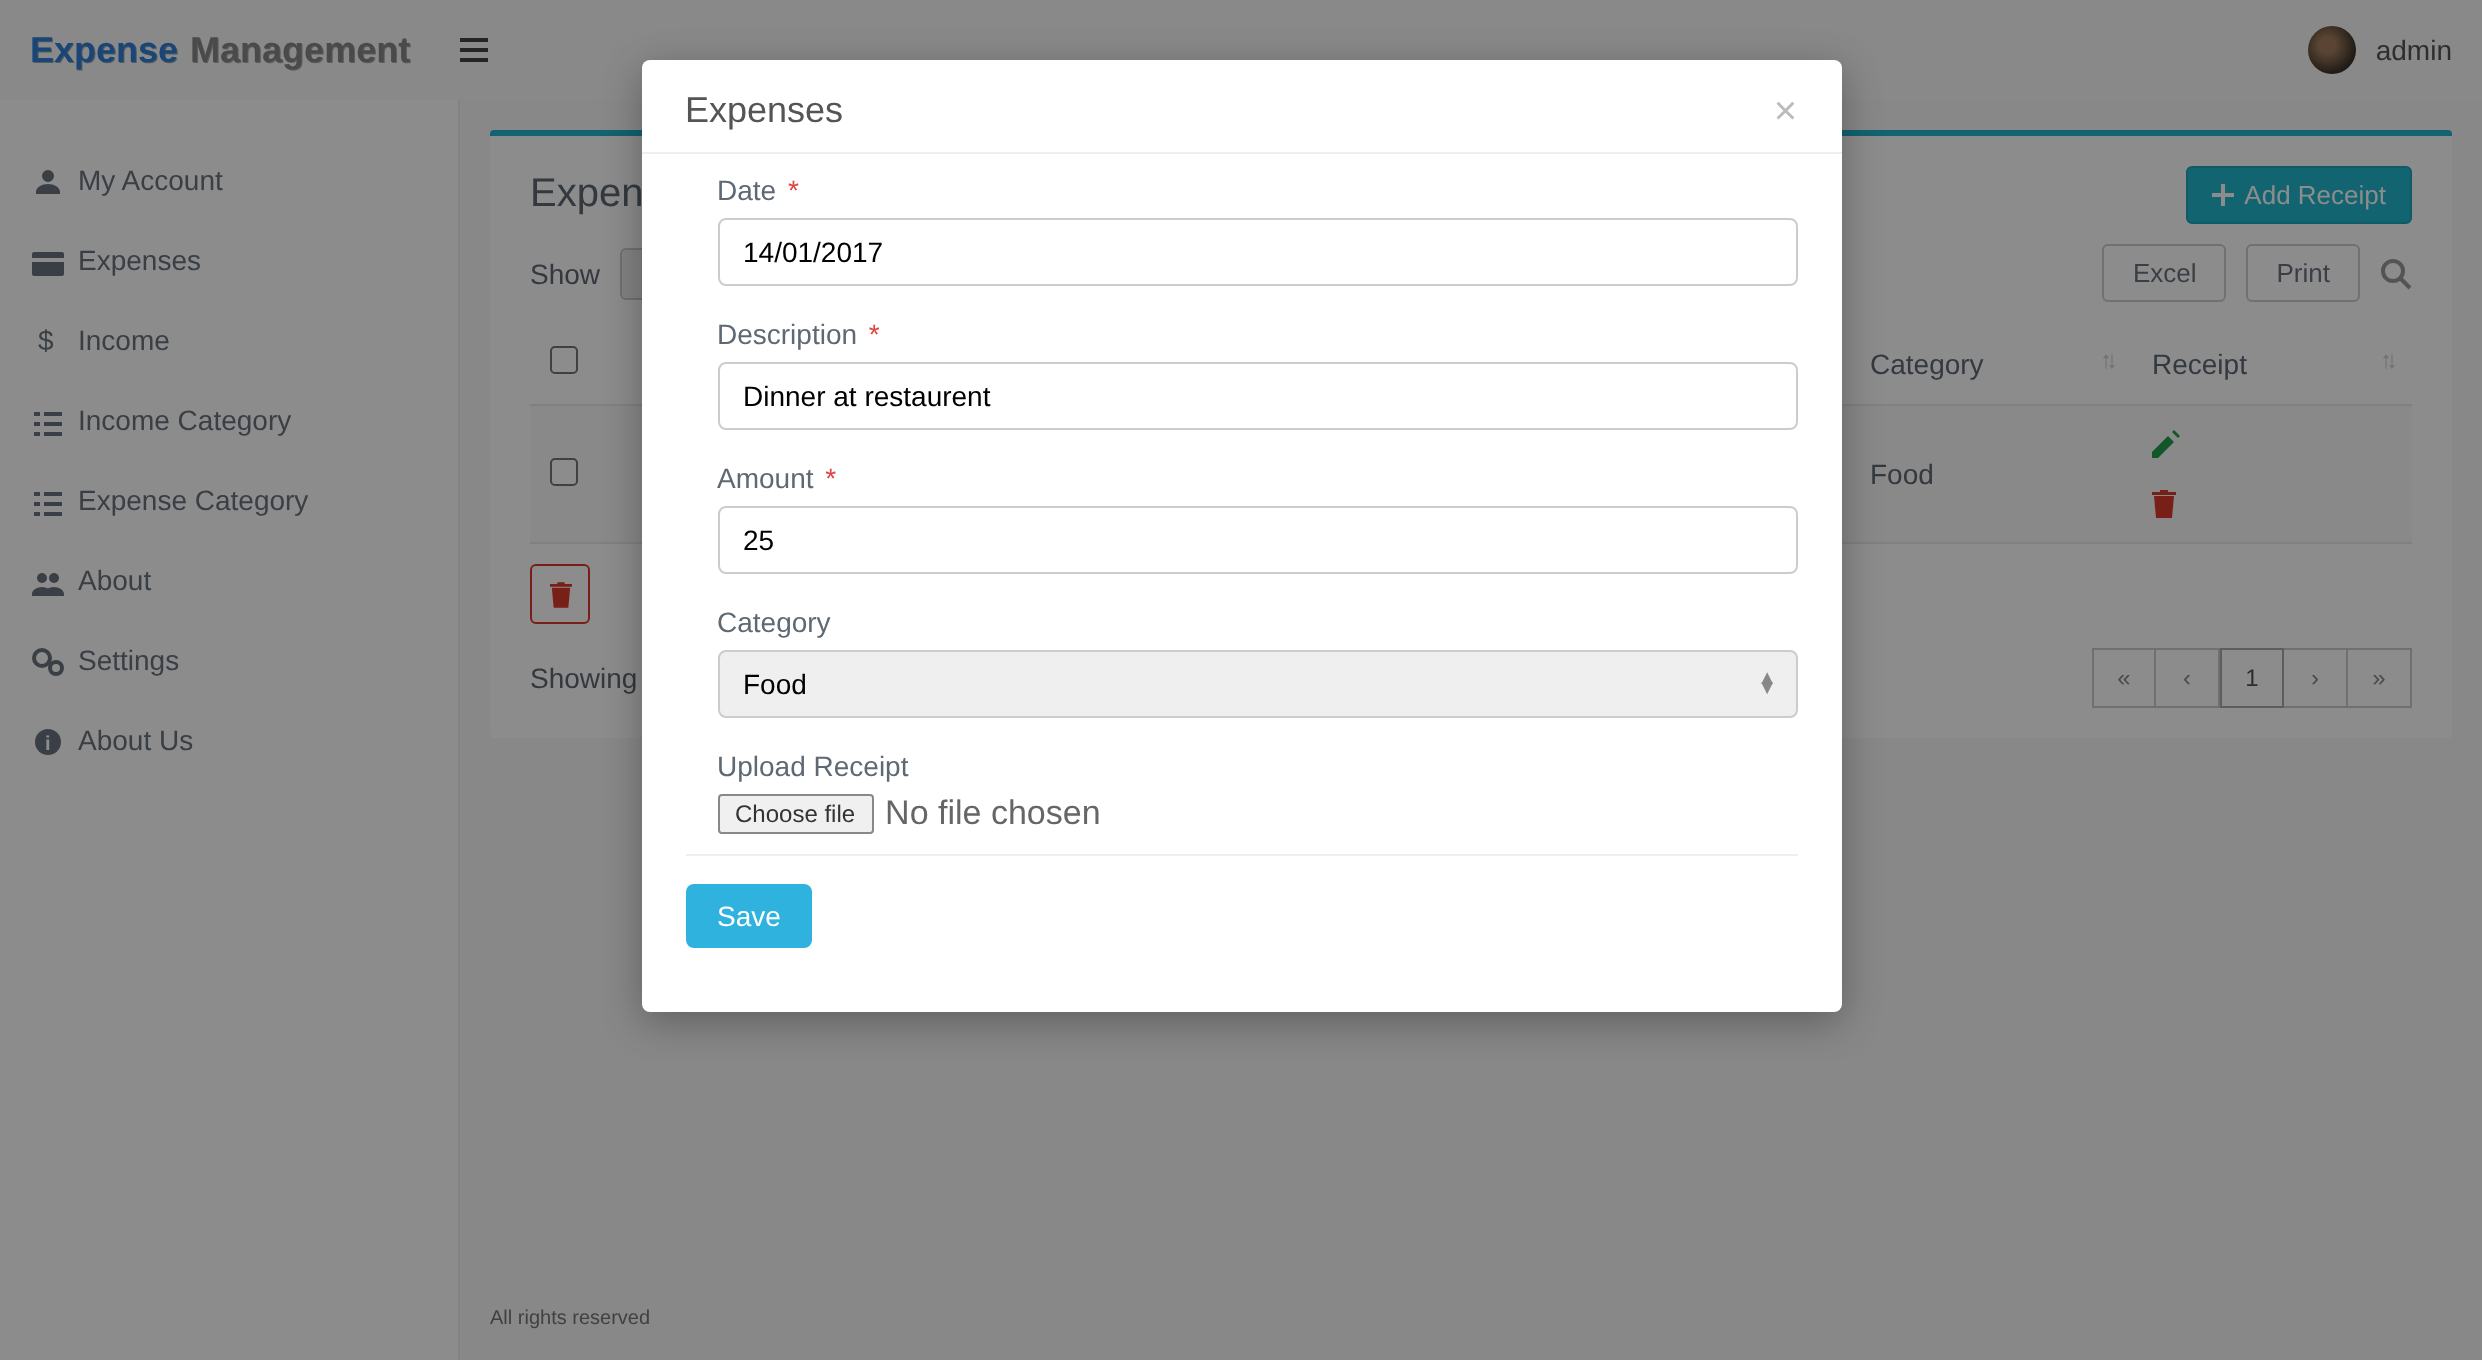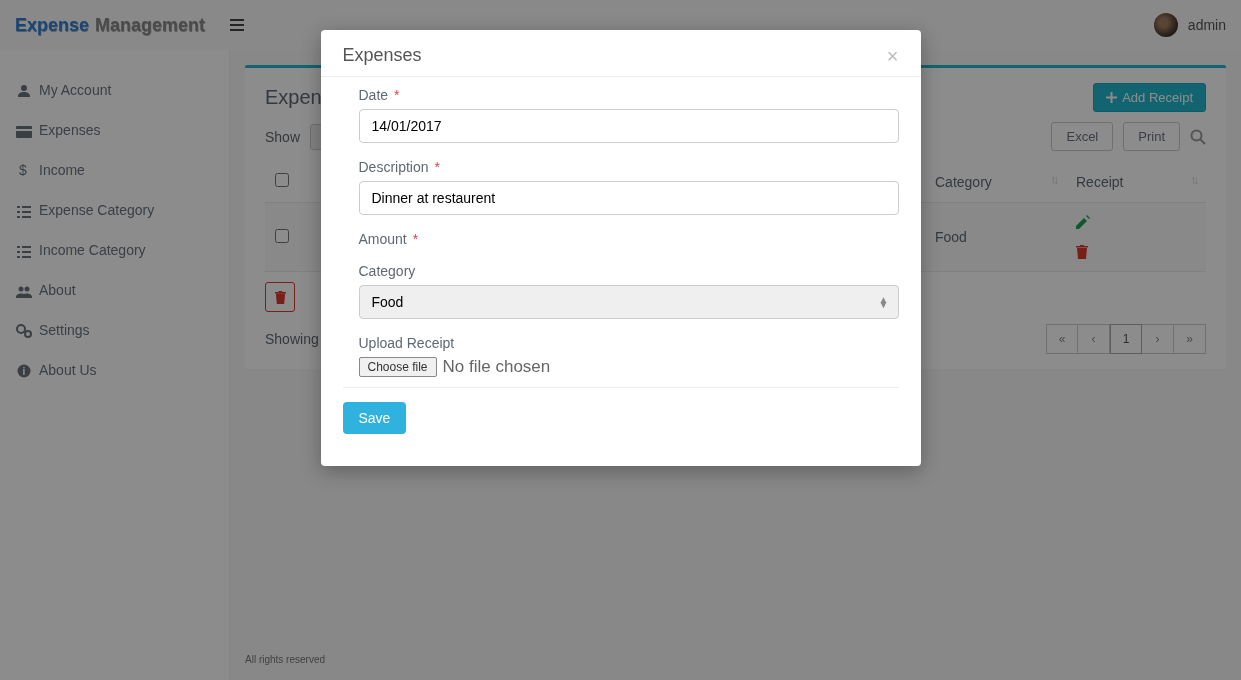--- a/index.html
+++ b/index.html
@@ -199,29 +199,29 @@
           </svg>
         </span>
       <span class="lbl">Income</span>
     </div>
     <div class="item">
       <span class="icon">
           <svg width="14" height="12" viewBox="0 0 14 12">
             <path fill="currentColor" d="M0 0h3v2H0zM5 0h9v2H5zM0 5h3v2H0zM5 5h9v2H5zM0 10h3v2H0zM5 10h9v2H5z"></path>
           </svg>
         </span>
-      <span class="lbl">Expense Category</span>
+      <span class="lbl">Income Category</span>
     </div>
     <div class="item">
       <span class="icon">
           <svg width="14" height="12" viewBox="0 0 14 12">
             <path fill="currentColor" d="M0 0h3v2H0zM5 0h9v2H5zM0 5h3v2H0zM5 5h9v2H5zM0 10h3v2H0zM5 10h9v2H5z"></path>
           </svg>
         </span>
-      <span class="lbl">Income Category</span>
+      <span class="lbl">Expense Category</span>
     </div>
     <div class="item">
       <span class="icon">
           <svg width="16" height="12" viewBox="0 0 16 12">
             <circle cx="5" cy="3" r="2.5" fill="currentColor"></circle>
             <circle cx="11" cy="3" r="2.5" fill="currentColor"></circle>
             <path fill="currentColor" d="M0 11c0-2 2.5-3.5 5-3.5S10 9 10 11v1H0zM6 11c0-2 2.5-3.5 5-3.5S16 9 16 11v1H6z"></path>
           </svg>
         </span>
       <span class="lbl">About</span>
@@ -337,20 +337,21 @@
       <div class="form-group">
         <label class="form-label"><span>Date</span> <span class="req">*</span></label>
         <input class="form-control" value="14/01/2017" style="">
       </div>
       <div class="form-group">
         <label class="form-label"><span>Description</span> <span class="req">*</span></label>
         <input class="form-control" value="Dinner at restaurent" style="">
       </div>
       <div class="form-group">
         <label class="form-label"><span>Amount</span> <span class="req">*</span></label>
+        <input class="form-control" value="25" style="">
       </div>
       <div class="form-group">
         <label class="form-label">Category</label>
         <div class="select-wrap">
           <select class="form-control" style="appearance:none;-webkit-appearance:none;">
             <option>Food</option>
           </select>
           <span class="caret">▲<br>▼</span>
         </div>
       </div>

